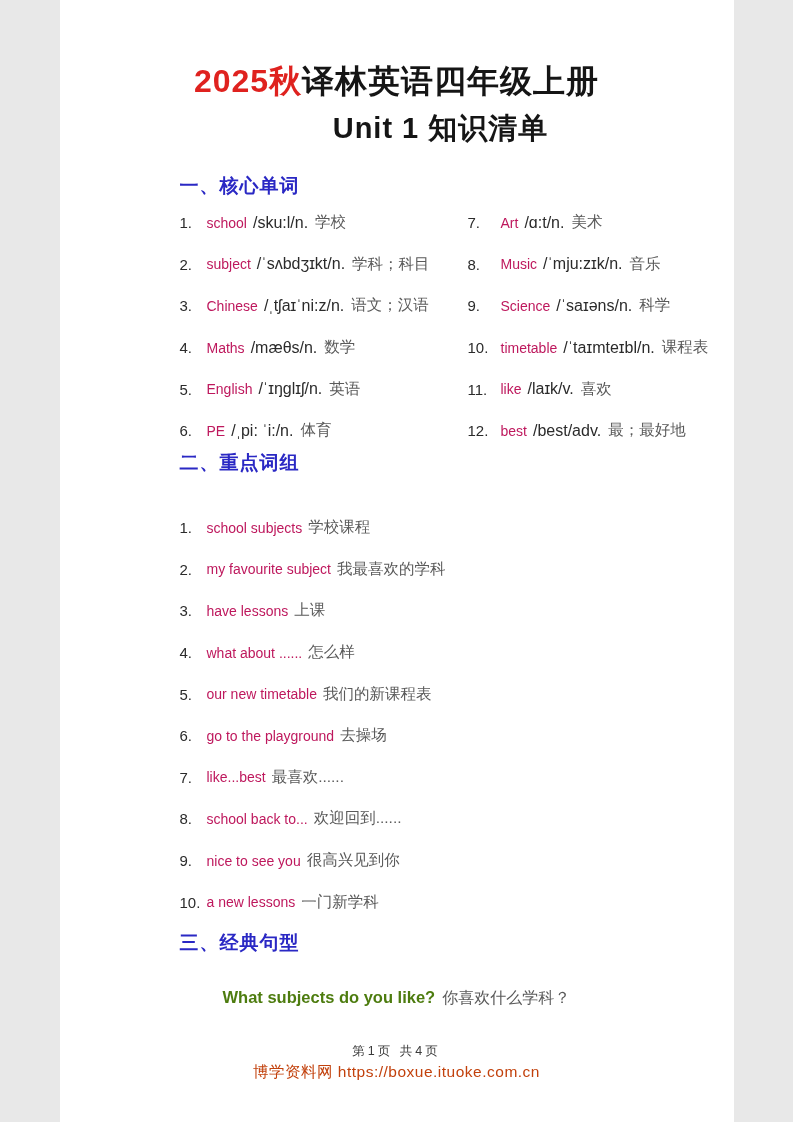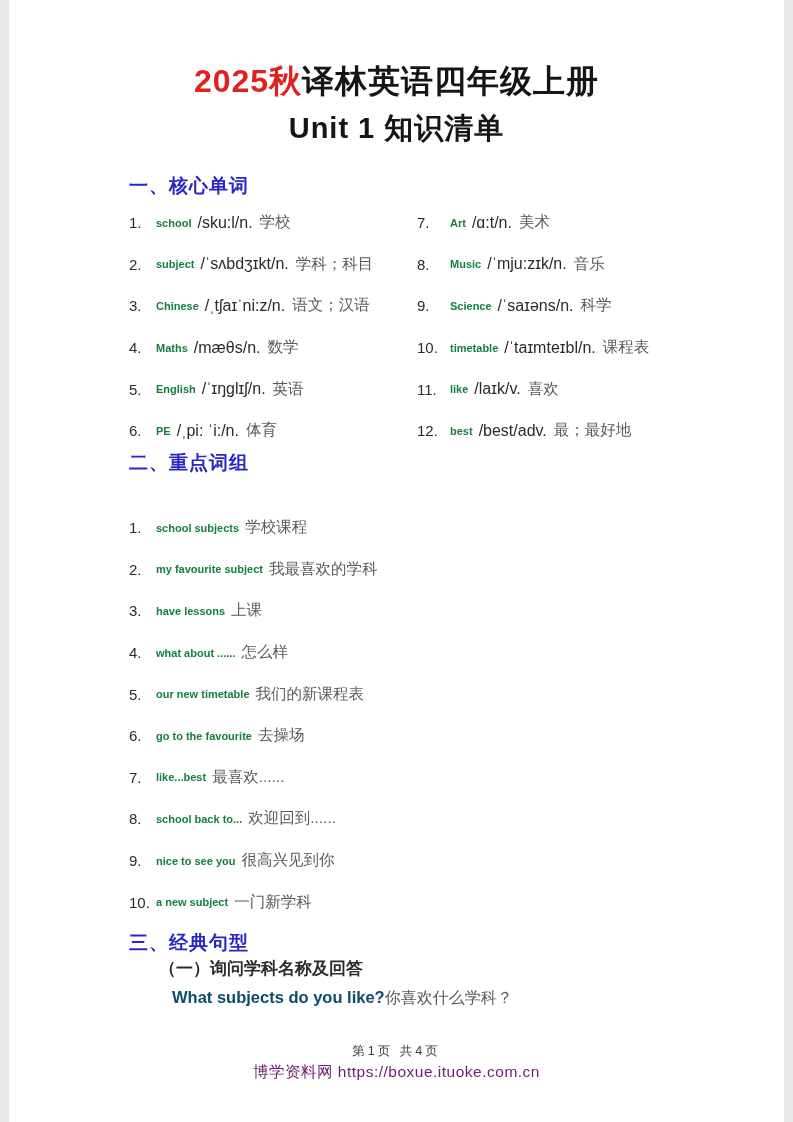--- a/index.html
+++ b/index.html
@@ -1,28 +1,28 @@
 <!DOCTYPE html>
 <html lang="zh"><head>
 <meta charset="utf-8">
 <style>
   * { margin:0; padding:0; box-sizing:border-box; }
   html,body { background:#e8e8e8; }
   .page {
     position:relative;
-    width:775px; height:1122px;
+    width:674px; height:1122px;
     margin:0 auto;
     background:#ffffff;
     font-family:"Liberation Sans","DejaVu Sans",sans-serif;
     overflow:hidden;
   }
   .center { position:absolute; left:0; width:100%; text-align:center; }
   .title-main { top:60px; font-size:32px; font-weight:700; color:#151515; letter-spacing:1px; }
   .title-main .red { color:#df221f; }
-  .title-sub { top:109px; font-size:29px; font-weight:700; color:#151515; letter-spacing:1px; }
+  .title-sub { top:109px; font-size:29px; font-weight:700; color:#151515; letter-spacing:1px;margin-left:44px; }
 
   .sec-head {
     position:absolute; left:120px;
     font-size:19px; font-weight:700; color:#2a28c4; letter-spacing:1px;font-family:Liberation Serif, serif;
   }
   #sec1-head { top:173px; }
   #sec2-head { top:450px; }
   #sec3-head { top:930px; }
 
   .col { position:absolute; }
@@ -35,41 +35,41 @@
     display:flex; align-items:center;
     white-space:nowrap;
     font-size:16px;
   }
   .num {
     flex:0 0 27px;
     color:#2b2b2b; font-size:15px;
   }
   #col-right .num { flex:0 0 33px; }
   .word {
-    color:#15803d; font-weight:700; font-size:11px; margin-right:6px;
+    color:#be185d; font-weight:400; font-size:14px; margin-right:6px;
   }
   .phon { color:#2b2b2b; margin-right:7px; font-size:16px; }
   .zh { color:#5a5a5a; font-size:15.5px;text-align:right; }
 
   .sub-head {
     position:absolute; left:150px; top:957px;
     font-size:17px; font-weight:700; color:#2b2b2b;
   }
   .sentence {
     position:absolute; left:163px; top:988px;
     font-size:16.5px; white-space:nowrap;
   }
-  .sentence .en { color:#0c4a6e; font-weight:700; }
+  .sentence .en { color:#4d7c0f; font-weight:700; margin-right:7px; }
   .sentence .cn { color:#5a5a5a; font-weight:400; font-size:16px; }
 
   .footer-page {
     top:1043px; font-size:12.5px; color:#3a3a3a; letter-spacing:3px;
   }
   .footer-site {
-    top:1062px; font-size:15.5px; color:#701a75; letter-spacing:0.5px;
+    top:1062px; font-size:15.5px; color:#c2410c; letter-spacing:0.5px;
   }
 </style>
 </head>
 <body>
 
 <div class="page">
 
   <div class="center title-main">
     <span class="red">2025秋</span><span>译林英语四年级上册</span>
   </div>
@@ -178,47 +178,46 @@
         <span class="word">what about ......</span>
         <span class="zh">怎么样</span>
       </div>
     <div class="item">
         <span class="num">5.</span>
         <span class="word">our new timetable</span>
         <span class="zh">我们的新课程表</span>
       </div>
     <div class="item">
         <span class="num">6.</span>
-        <span class="word">go to the favourite</span>
+        <span class="word">go to the playground</span>
         <span class="zh">去操场</span>
       </div>
     <div class="item">
         <span class="num">7.</span>
         <span class="word">like...best</span>
         <span class="zh">最喜欢......</span>
       </div>
     <div class="item">
         <span class="num">8.</span>
         <span class="word">school back to...</span>
         <span class="zh">欢迎回到......</span>
       </div>
     <div class="item">
         <span class="num">9.</span>
         <span class="word">nice to see you</span>
         <span class="zh">很高兴见到你</span>
       </div>
     <div class="item">
         <span class="num">10.</span>
-        <span class="word">a new subject</span>
+        <span class="word">a new lessons</span>
         <span class="zh">一门新学科</span>
       </div>
   </div>
 
   <div class="sec-head" id="sec3-head">三、经典句型</div>
-  <div class="sub-head">（一）询问学科名称及回答</div>
   <div class="sentence">
     <span class="en">What subjects do you like?</span><span class="cn">你喜欢什么学科？</span>
   </div>
 
   <div class="center footer-page">第1页 共4页</div>
   <div class="center footer-site">博学资料网 https://boxue.ituoke.com.cn</div>
 
 </div>
 
 </body></html>

